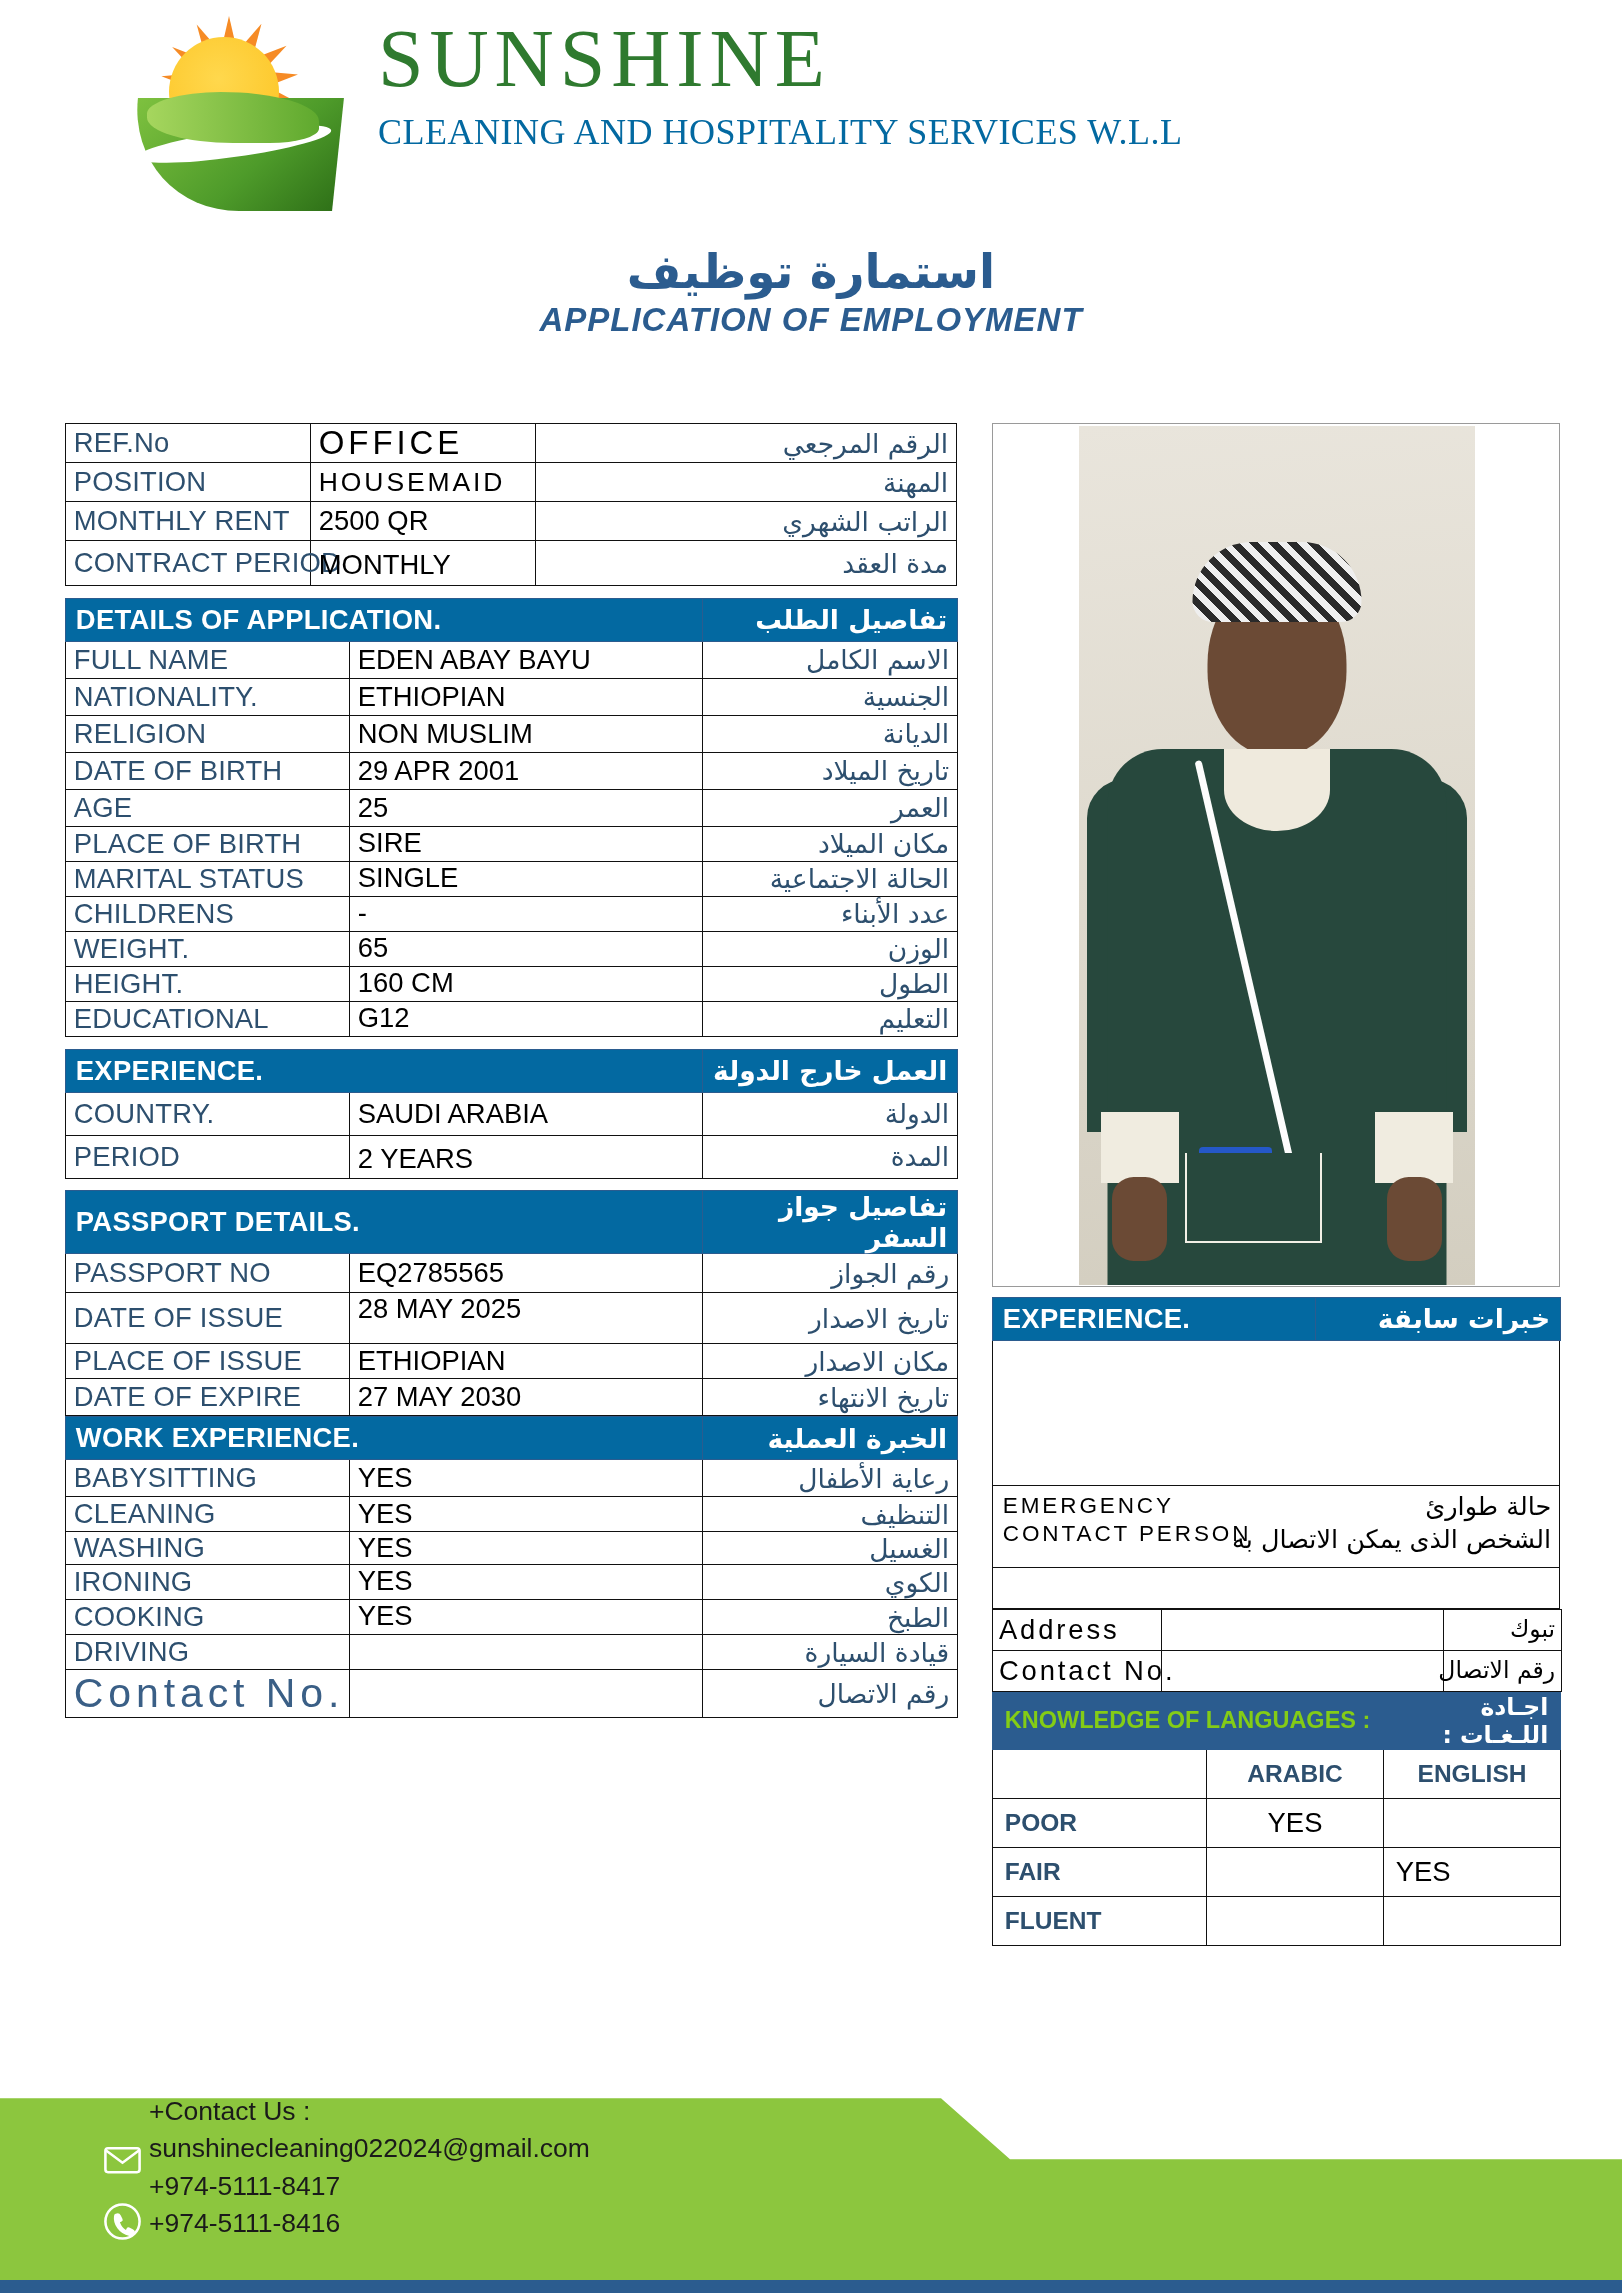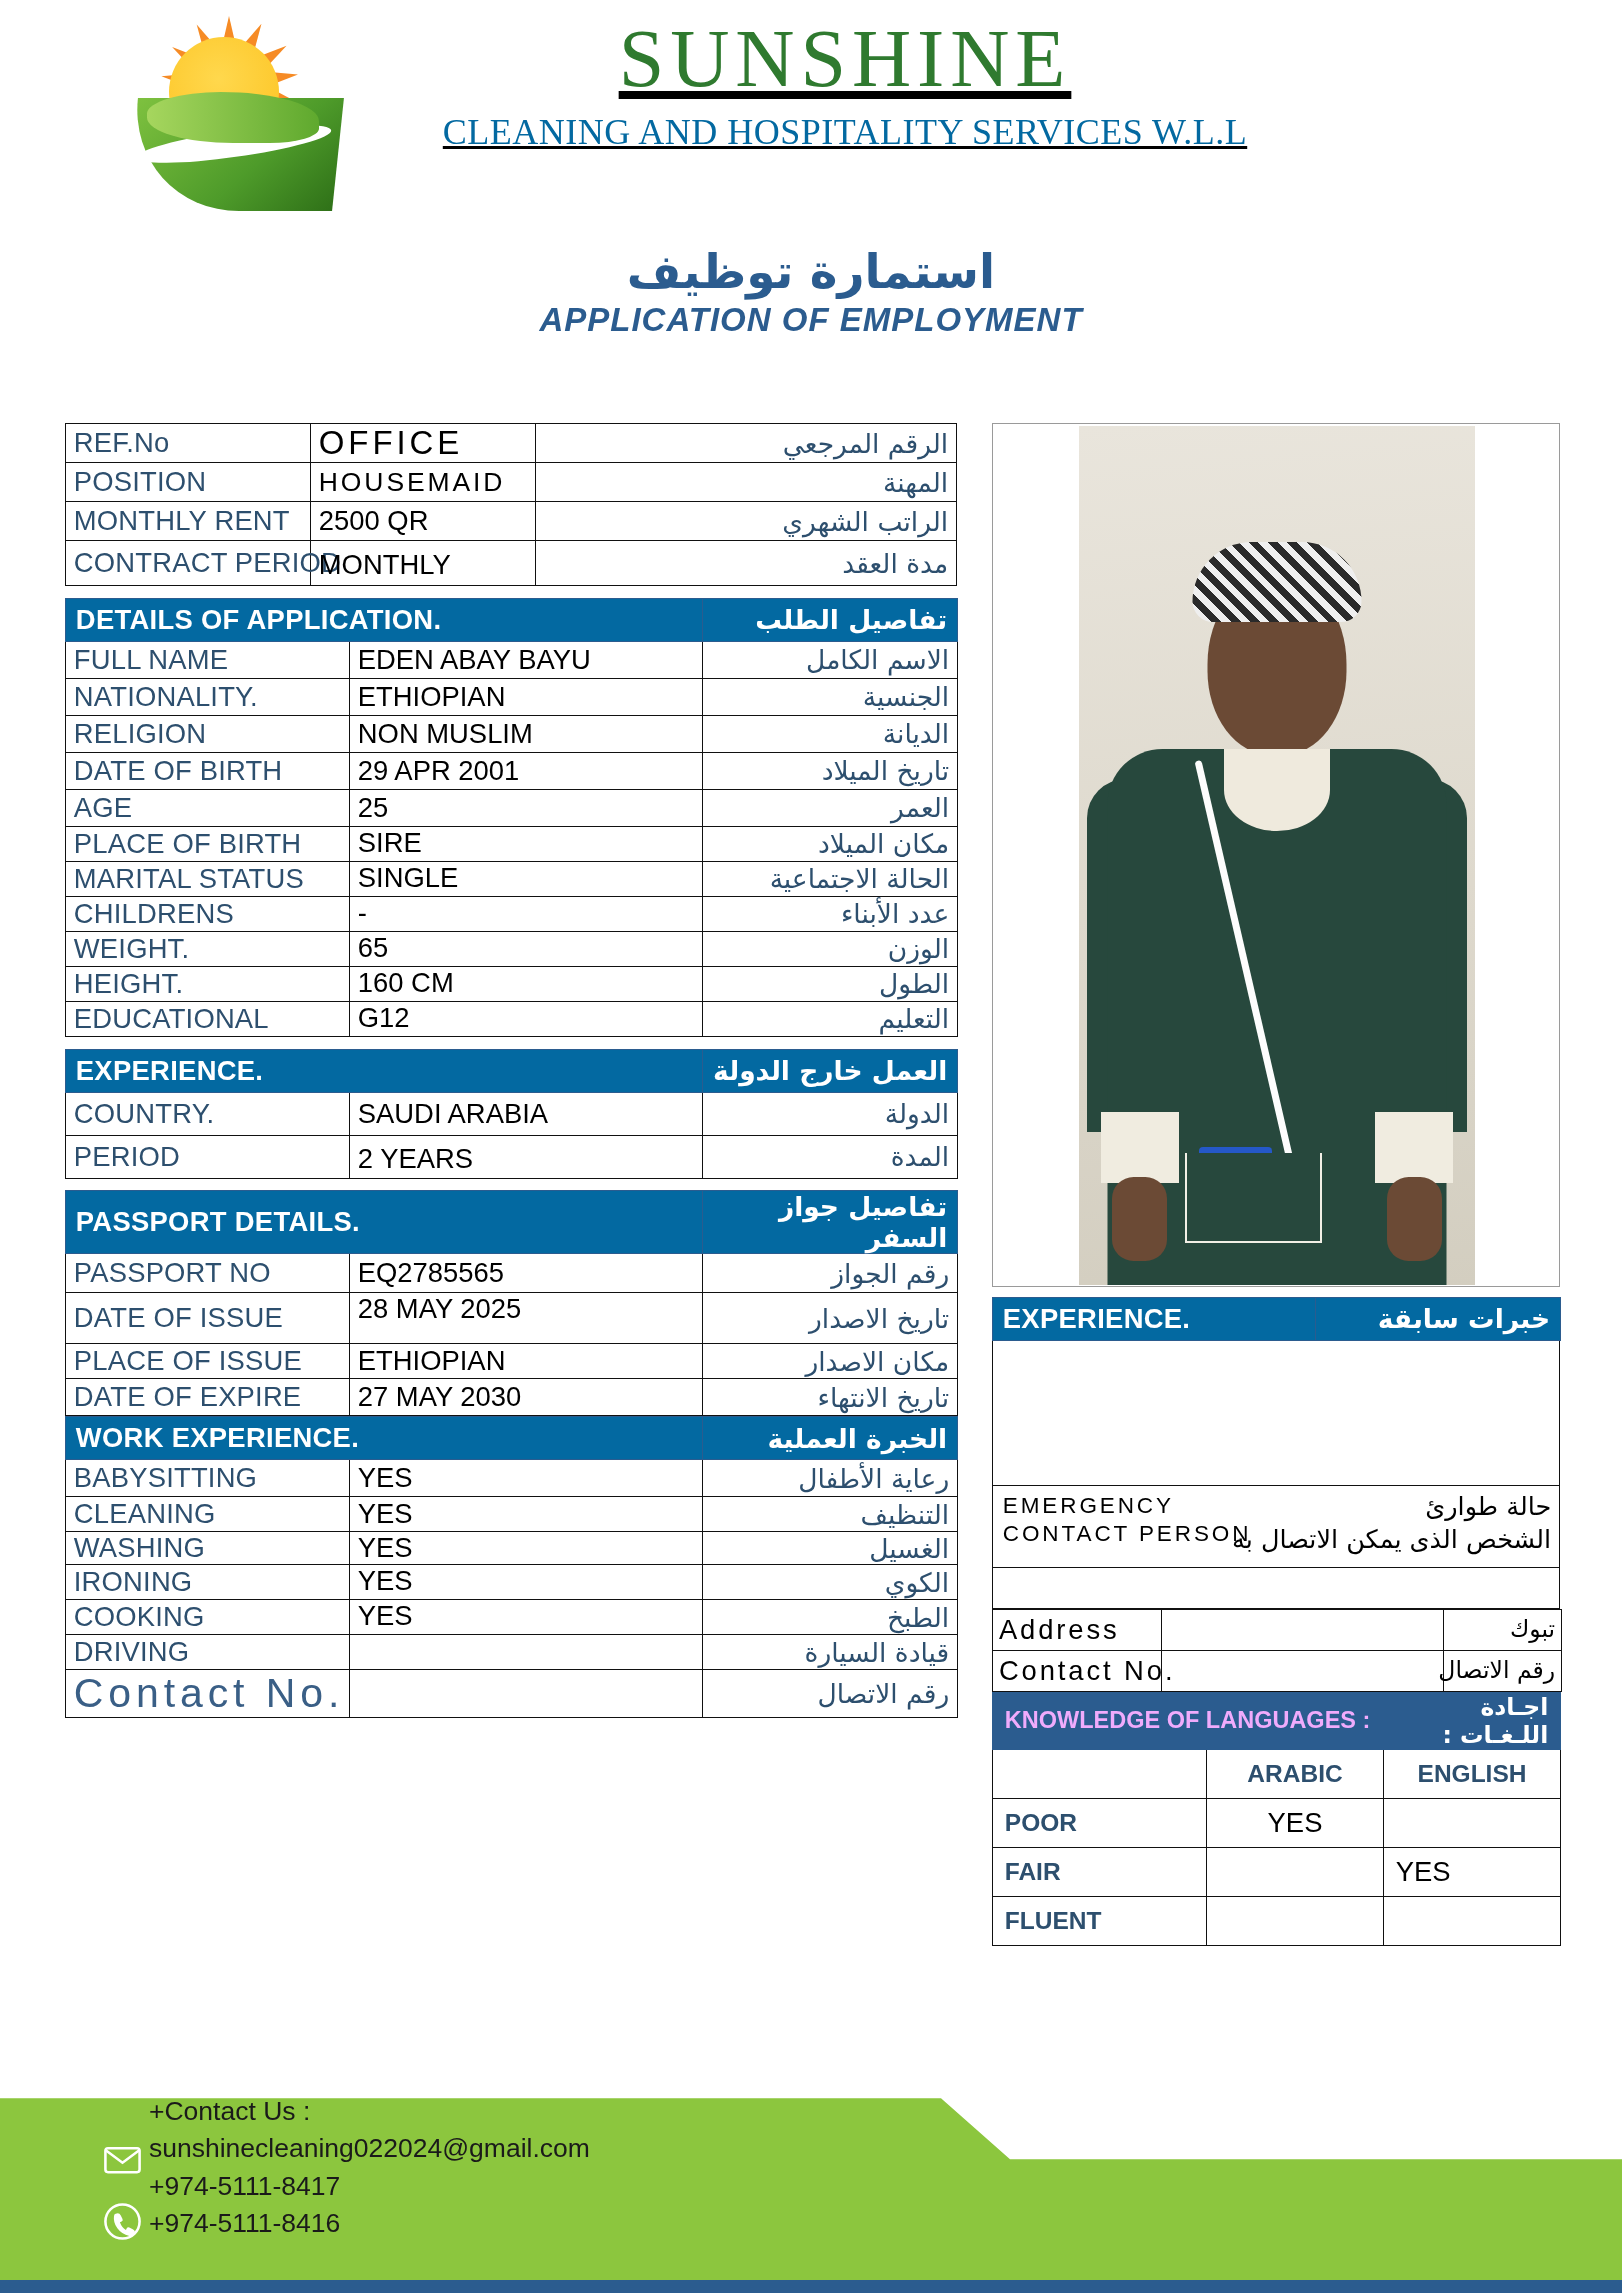--- a/index.html
+++ b/index.html
@@ -9,21 +9,21 @@
     background:#ffffff;
     font-family:"Liberation Sans", sans-serif;
     position:relative;
     overflow:hidden;
   }
   .page { position:relative; width:1622px; height:2294px; }
 
   
   .header { position:absolute; left:0; top:0; width:1622px; height:245px; }
   .logo-mark { position:absolute; left:118px; top:7.8px; width:225px; height:191px; }
-  .logo-text { position:absolute; left:404px; top:17.6px; width:882px; text-align:center;text-decoration:underline; }
+  .logo-text { position:absolute; left:378px; top:17.6px; width:882px; text-align:left; }
   .logo-main {
     font-family:"Liberation Serif", serif;
     font-size:82px; color:#2f7a2f; letter-spacing:5.9px; line-height:1.0;
     font-weight:400;
   }
   .logo-sub {
     font-family:"Liberation Serif", serif;
     font-size:36px; color:#0369a1; letter-spacing:0.5px; margin-top:11.8px;
     white-space:nowrap;
   }
@@ -127,21 +127,21 @@
   .addr-tbl { width:568px; border-collapse:collapse; table-layout:fixed; }
   .addr-tbl td { border:1.6px solid #111; height:41px; padding:0 5.9px; }
   .addr-lbl { font-size:27.4px; color:#000; letter-spacing:2.9px; white-space:nowrap;
               font-family:"Liberation Sans", sans-serif; }
   .addr-ar { font-size:23.5px; color:#000; direction:rtl; text-align:right;
              font-family:"DejaVu Sans", sans-serif; line-height:1.05; white-space:nowrap; }
 
   .lang-tbl { width:568px; border-collapse:collapse; table-layout:fixed; margin-top:0; }
   .lang-tbl td { border:1.6px solid #111; height:49px; padding:0 11.8px; }
   .lang-hdr td { background:#2b5c8f; border-color:#2b5c8f; height:43px; }
-  .lang-hdr-en { font-size:23.5px; font-weight:bold; color:#f0abfc; }
+  .lang-hdr-en { font-size:23.5px; font-weight:bold; color:#84cc16; }
   .lang-hdr-ar { font-size:23.5px; font-weight:bold; color:#fff; direction:rtl;
                  text-align:right; font-family:"DejaVu Sans", sans-serif; }
   .lang-col { font-size:24.5px; color:#2d4f6e; font-weight:bold; text-align:center; }
   .lang-lvl { font-size:24.5px; color:#2d4f6e; font-weight:bold; }
   .lang-yes { font-size:27.4px; color:#000; }
 
   
   .contact-big { font-size:41px; color:#3a5f86; letter-spacing:4.9px;
                  font-family:"Liberation Sans", sans-serif; white-space:nowrap; }
 

